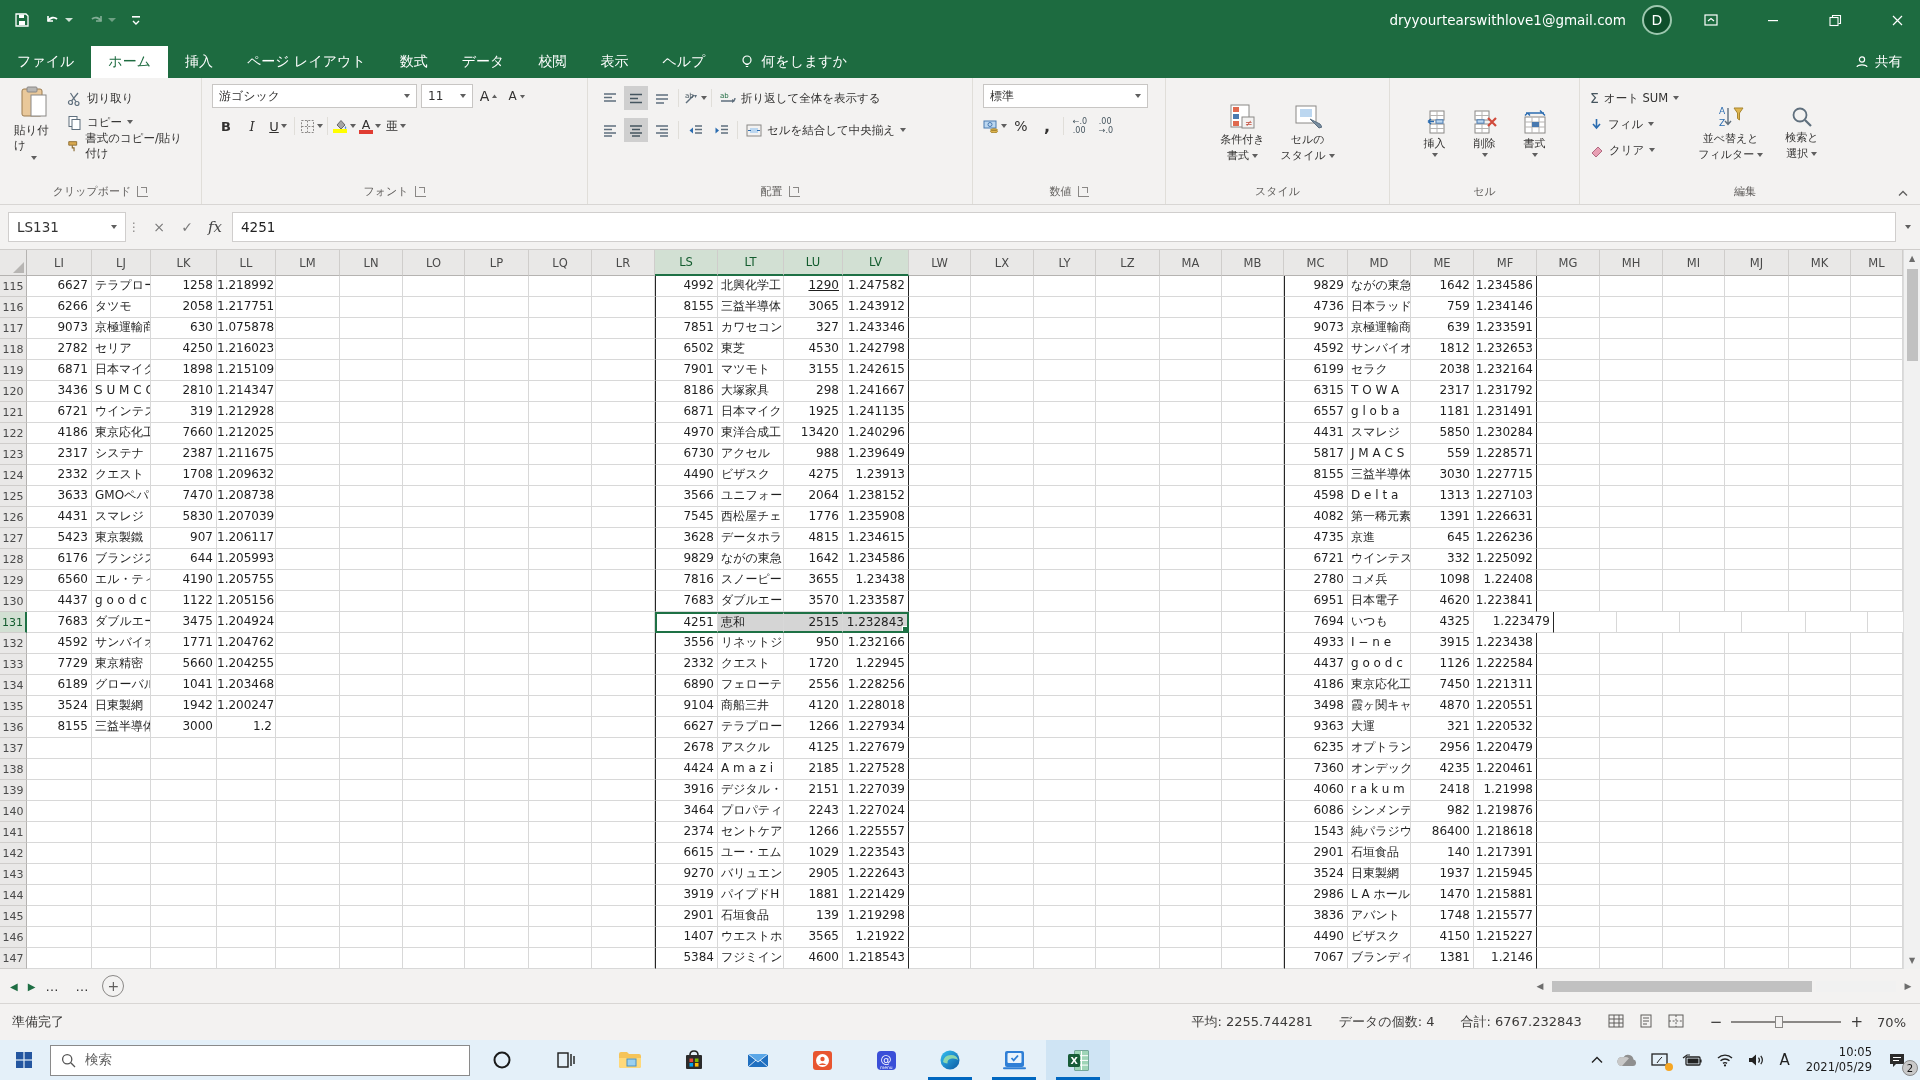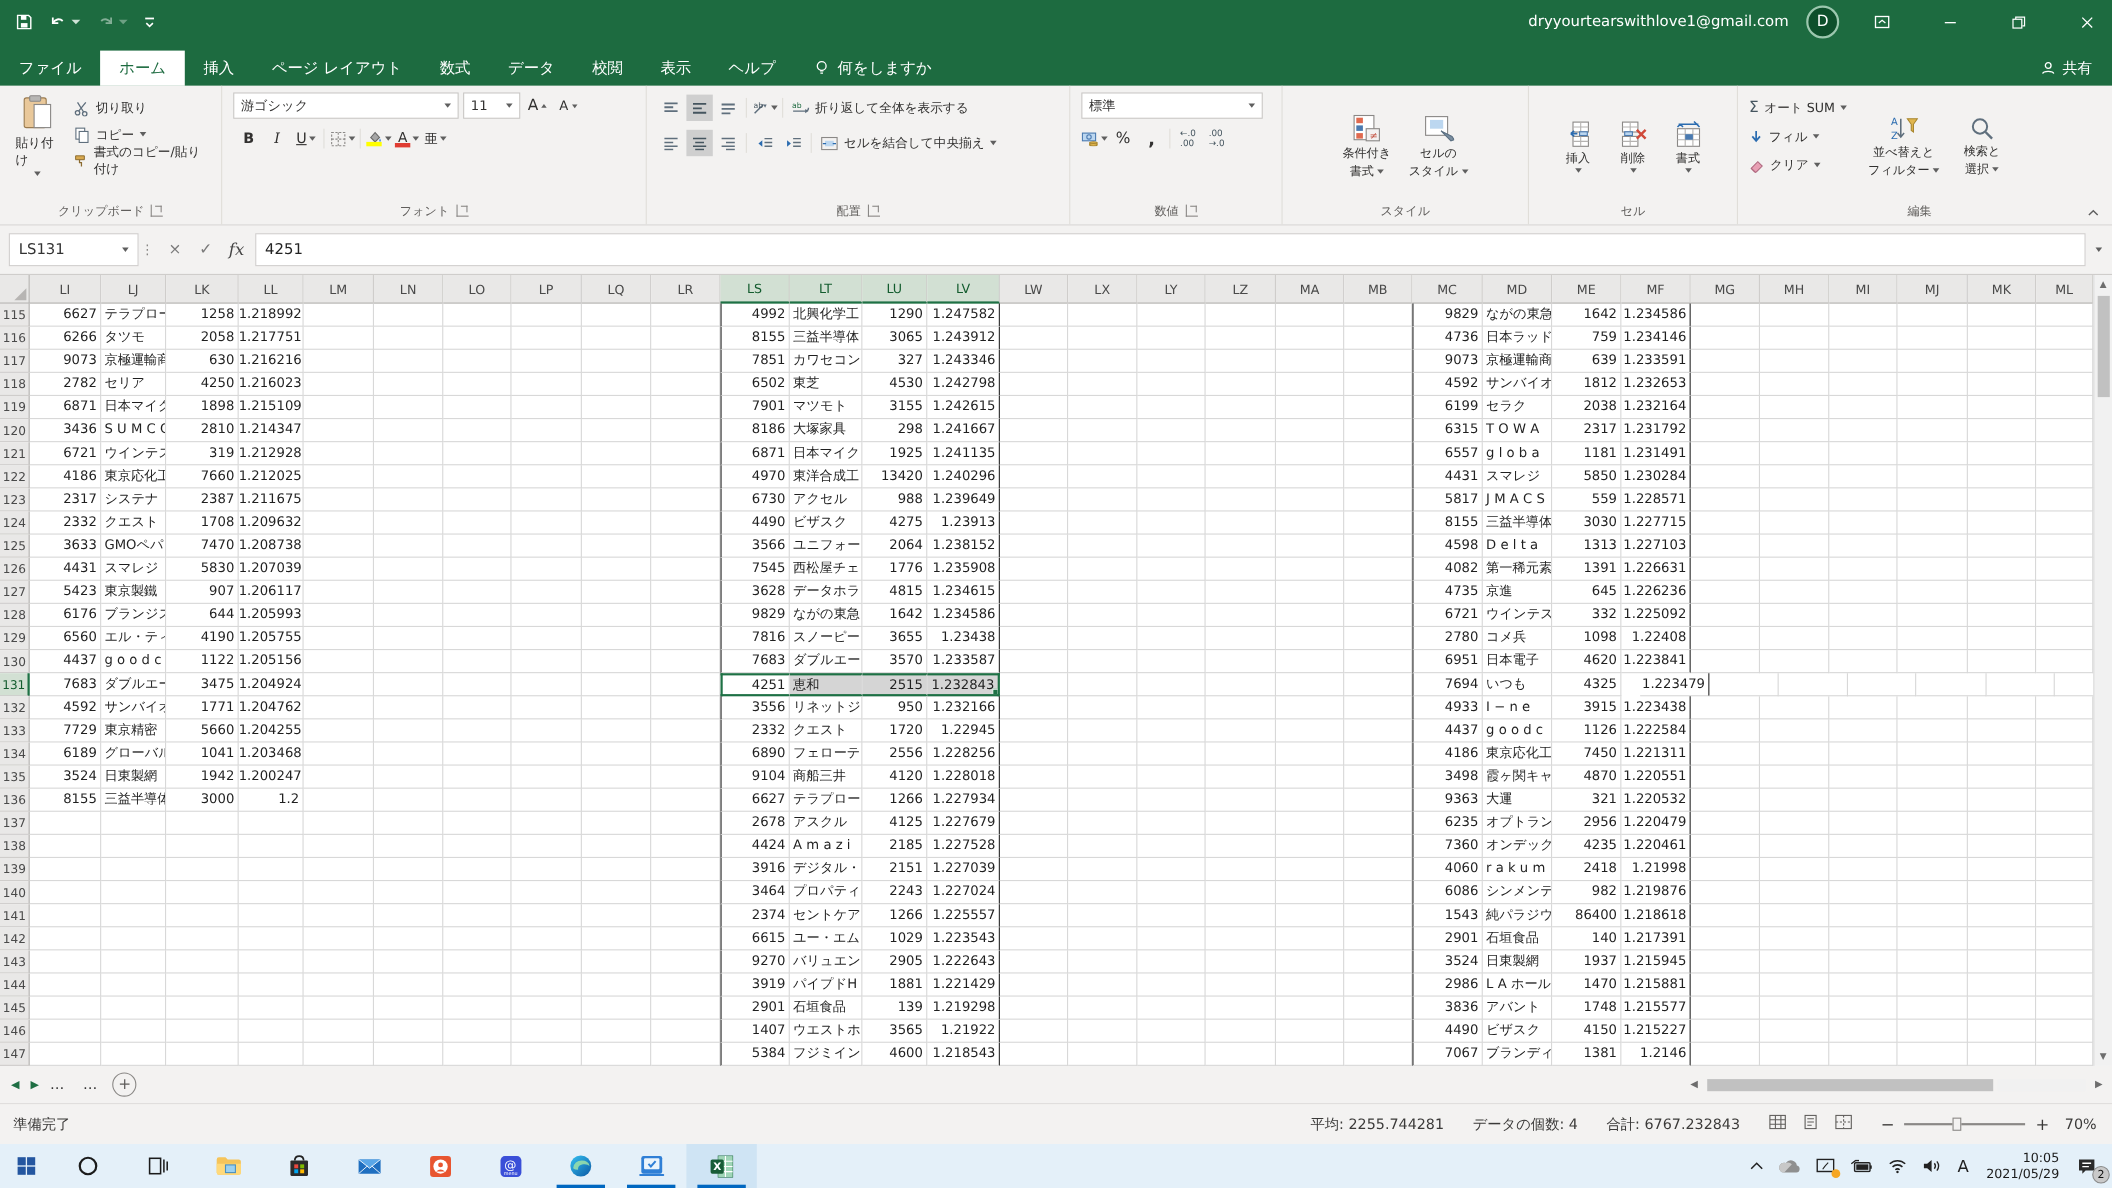--- a/index.html
+++ b/index.html
@@ -641,21 +641,21 @@
             <div class="cell num" style="width: 66px;">1258</div>
             <div class="cell num" style="width: 59px;">1.218992</div>
             <div class="cell" style="width: 64px;"></div>
             <div class="cell" style="width: 63px;"></div>
             <div class="cell" style="width: 62px;"></div>
             <div class="cell" style="width: 64px;"></div>
             <div class="cell" style="width: 63px;"></div>
             <div class="cell" style="width: 63px;"></div>
             <div class="cell num bL" style="width: 63px;">4992</div>
             <div class="cell txt" style="width: 66px;">北興化学工</div>
-            <div class="cell num" style="width: 59px;">1290</div>
+            <div class="cell num" style="width: 59px; text-decoration: underline;">1290</div>
             <div class="cell num bR" style="width: 66px;">1.247582</div>
             <div class="cell" style="width: 62px;"></div>
             <div class="cell" style="width: 63px;"></div>
             <div class="cell" style="width: 62px;"></div>
             <div class="cell" style="width: 64px;"></div>
             <div class="cell" style="width: 62px;"></div>
             <div class="cell" style="width: 62px;"></div>
             <div class="cell num bL" style="width: 64px;">9829</div>
             <div class="cell txt" style="width: 63px;">ながの東急</div>
             <div class="cell num" style="width: 63px;">1642</div>
@@ -698,21 +698,21 @@
             <div class="cell" style="width: 62px;"></div>
             <div class="cell" style="width: 64px;"></div>
             <div class="cell" style="width: 62px;"></div>
             <div class="cell" style="width: 52px;"></div>
           </div>
           <div class="grid-row">
             <div class="row-hdr">117</div>
             <div class="cell num" style="width: 65px;">9073</div>
             <div class="cell txt" style="width: 59px;">京極運輸商</div>
             <div class="cell num" style="width: 66px;">630</div>
-            <div class="cell num" style="width: 59px;">1.216216</div>
+            <div class="cell num" style="width: 59px;">1.075878</div>
             <div class="cell" style="width: 64px;"></div>
             <div class="cell" style="width: 63px;"></div>
             <div class="cell" style="width: 62px;"></div>
             <div class="cell" style="width: 64px;"></div>
             <div class="cell" style="width: 63px;"></div>
             <div class="cell" style="width: 63px;"></div>
             <div class="cell num bL" style="width: 63px;">7851</div>
             <div class="cell txt" style="width: 66px;">カワセコン</div>
             <div class="cell num" style="width: 59px;">327</div>
             <div class="cell num bR" style="width: 66px;">1.243346</div>
@@ -1782,20 +1782,27 @@
   </div>
 
   <div class="taskbar">
     <div class="tb-item">
       <svg width="18" height="18" viewBox="0 0 18 18">
           <rect x="1" y="1" width="7.4" height="7.4" fill="#2456a0"></rect>
           <rect x="9.6" y="1" width="7.4" height="7.4" fill="#2456a0"></rect>
           <rect x="1" y="9.6" width="7.4" height="7.4" fill="#2456a0"></rect>
           <rect x="9.6" y="9.6" width="7.4" height="7.4" fill="#2456a0"></rect>
         </svg>
+    </div>
+    <div class="searchbox">
+      <svg width="15" height="15" viewBox="0 0 15 15">
+          <circle cx="6.2" cy="6.2" r="4.6" fill="none" stroke="#555" stroke-width="1.3"></circle>
+          <path d="M9.8 9.8 L14 14" stroke="#555" stroke-width="1.3"></path>
+        </svg>
+      <span>検索</span>
     </div>
     <div class="tb-item wide">
       <svg width="20" height="20" viewBox="0 0 20 20">
           <circle cx="10" cy="10" r="7.5" fill="none" stroke="#1b1b1b" stroke-width="2"></circle>
         </svg>
     </div>
     <div class="tb-item wide">
       <svg width="20" height="20" viewBox="0 0 20 20">
           <rect x="2" y="3" width="10" height="14" fill="none" stroke="#1b1b1b" stroke-width="1.4"></rect>
           <path d="M15 4 v12 M18 6 v8" stroke="#1b1b1b" stroke-width="1.4"></path>

